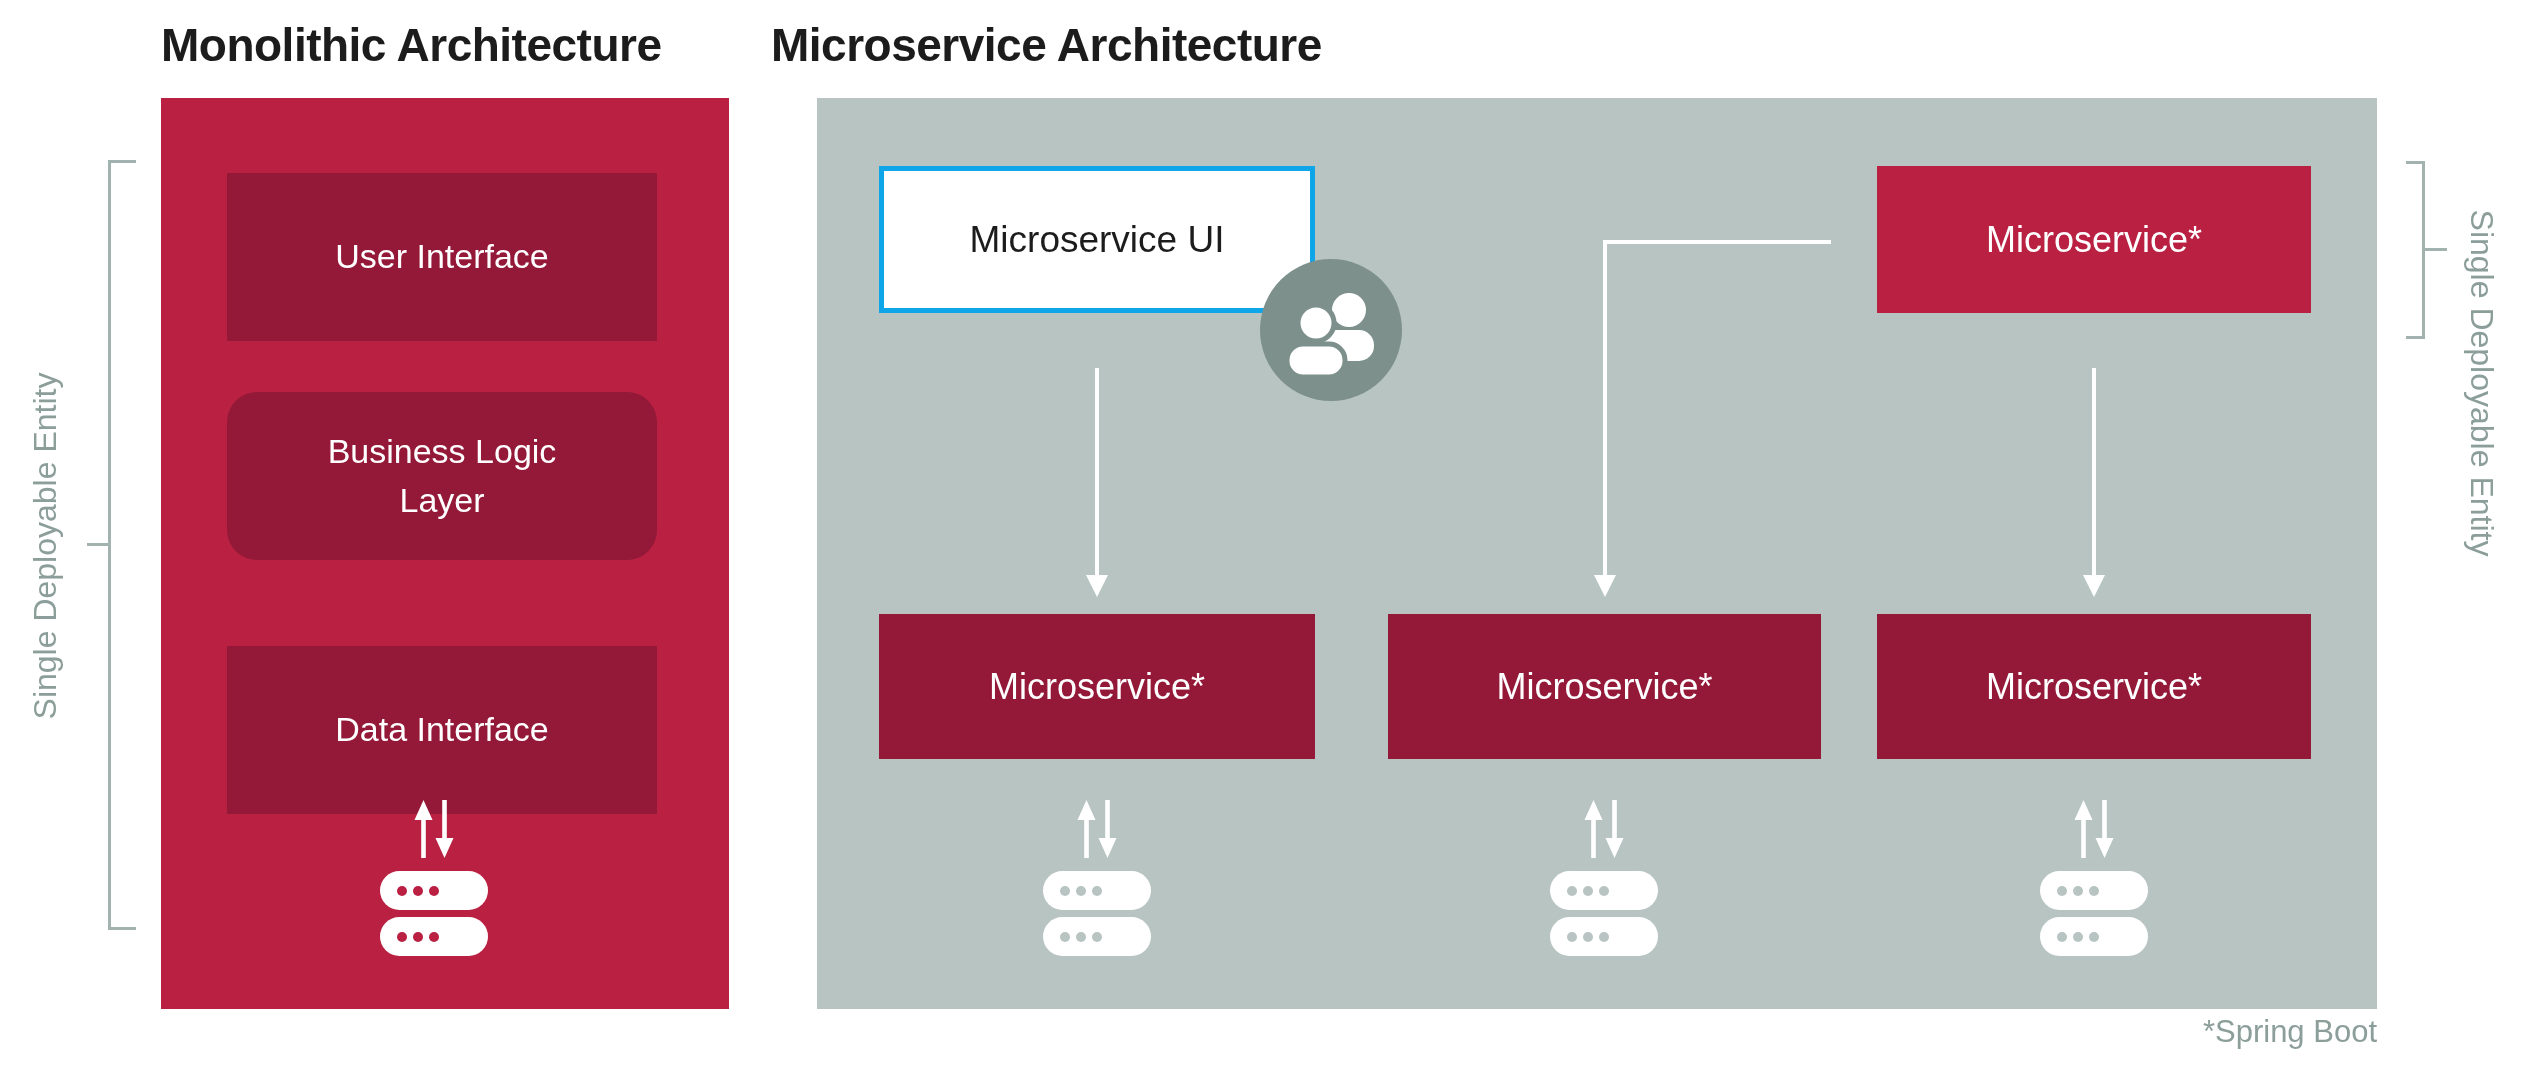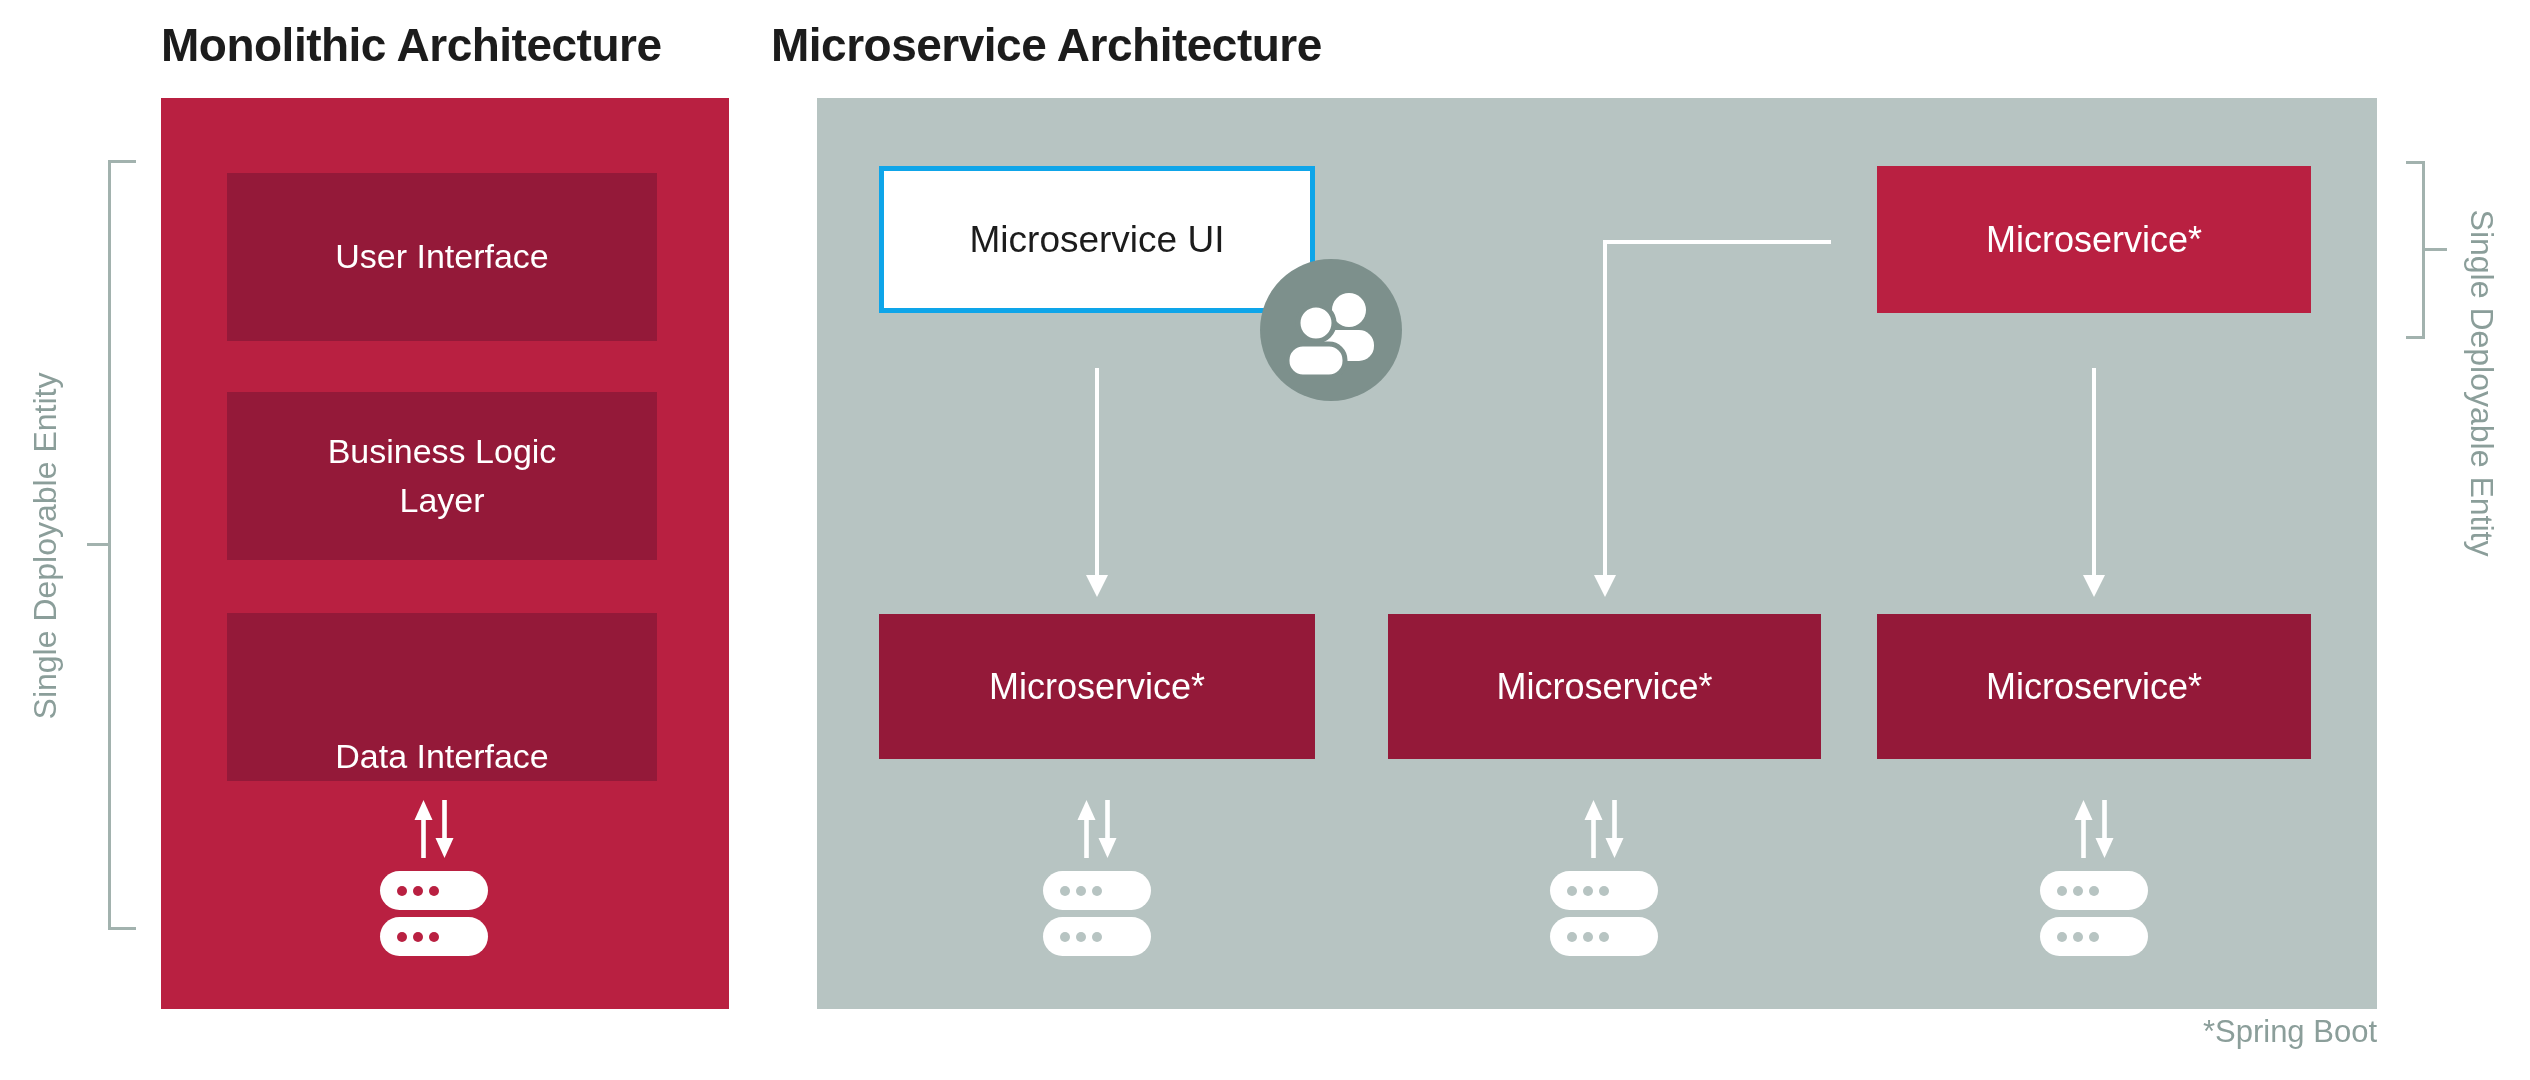--- a/index.html
+++ b/index.html
@@ -19,22 +19,22 @@
   #panel-micro { position:absolute; left:817px; top:98px; width:1560px; height:911px; background:#b7c4c2; }
 
   
   .red-box {
     position:absolute; background:#941939; color:#ffffff;
     display:flex; align-items:center; justify-content:center;
     text-align:center; font-size:36px;
   }
   .mono-layer { left:227px; width:430px; height:168px; font-size:34px; }
   #layer-ui  { top:173px; }
-  #layer-bll { top:392px; }
-  #layer-di  { top:613px;align-items:flex-end; }
+  #layer-bll { top:392px;border-radius:30px; }
+  #layer-di  { top:646px; }
   .mono-layer span { max-width:300px; line-height:1.45; display:inline-block; }
 
   #box-ms-top { left:1877px; top:166px; width:434px; height:147px; background:#b92041; }
   #box-ms-b1  { left:879px;  top:614px; width:436px; height:145px; }
   #box-ms-b2  { left:1388px; top:614px; width:433px; height:145px; }
   #box-ms-b3  { left:1877px; top:614px; width:434px; height:145px; }
 
   #box-ms-ui {
     position:absolute; left:879px; top:166px; width:436px; height:147px;
     background:#ffffff; border:5px solid #0ea5e9; box-sizing:border-box;

